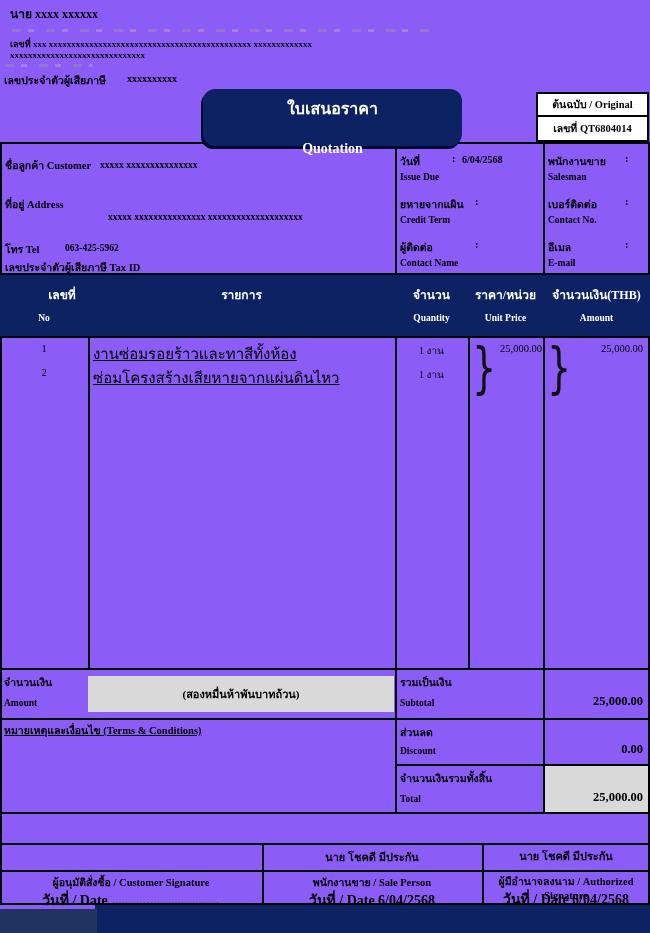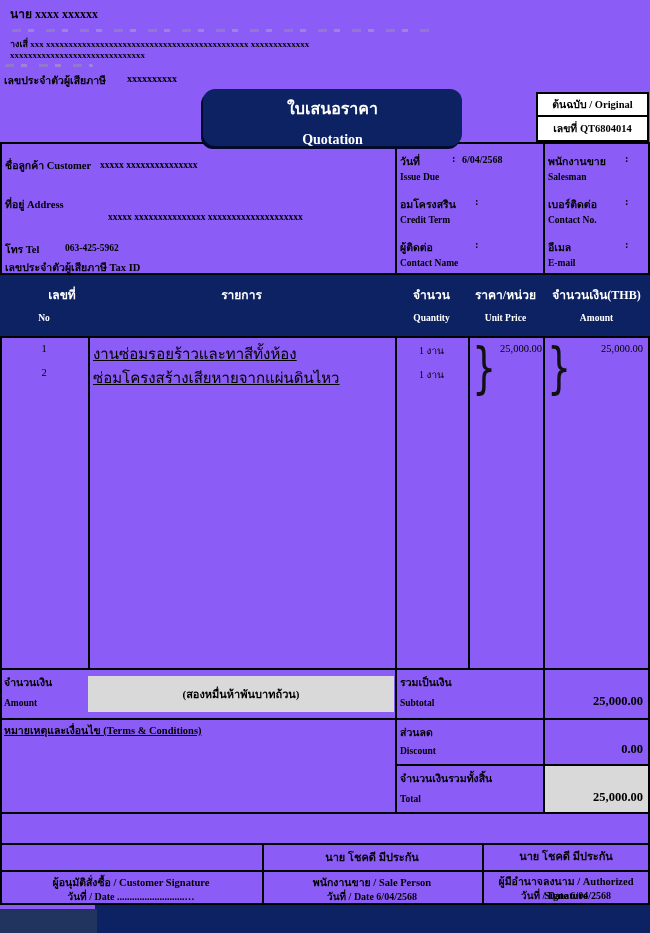--- a/index.html
+++ b/index.html
@@ -11,46 +11,46 @@
   .hline { position:absolute; background:#000; height:2px; }
   .vline { position:absolute; background:#000; width:2px; }
   .faded { position:absolute; opacity:.45;
            background:repeating-linear-gradient(90deg,#9a9a9a 0 9px,transparent 9px 16px,#b5b5b5 16px 22px,transparent 22px 34px);
            height:3px; border-radius:2px; }
   .navy-bg { background:#0d2263; }
   .banner { position:absolute; left:203px; top:89px; width:259px; height:57px;
             background:#0d2263; border-radius:12px; color:#fff; text-align:center;
             box-shadow:-2px 3px 0 0 #010a2e; z-index:3; }
   .banner .th { font-size:16px; font-weight:bold; margin-top:7px; }
-  .banner .en { font-size:14px; font-weight:bold; margin-top:11px; }
+  .banner .en { font-size:14px; font-weight:bold; margin-top:20px; }
   .docbox { position:absolute; left:536px; width:113px; border:2px solid #000; background:#fff;
             text-align:center; font-weight:bold; font-size:10.5px; line-height:21px; z-index:3; }
   .cell-label { font-size:10.5px; font-weight:bold; }
   .cell-sub { font-size:9.5px; font-weight:bold; }
   .val { font-size:9.5px; font-weight:bold; }
   .thead-th { position:absolute; color:#fff; font-size:12px; font-weight:bold; text-align:center; }
   .thead-en { position:absolute; color:#fff; font-size:9.5px; font-weight:bold; text-align:center; }
   .item-txt { font-size:15px;text-decoration:underline; }
   .num { font-size:10.5px; }
   .brace { position:absolute; font-family:"DejaVu Sans",sans-serif; font-size:38px;
            line-height:1; transform:scaleY(1.45); transform-origin:top; color:#111; }
   .grayfill { background:#d9d9d9; }
   .sum-val { font-size:12.5px; font-weight:bold; text-align:right; }
   .sig-name { font-size:11px; font-weight:bold; text-align:center; }
   .sig-role { font-size:10.5px; font-weight:bold; text-align:center; }
-  .sig-date { font-size:10px; font-weight:bold; text-align:center; }
+  .sig-date { font-size:14px; font-weight:bold; text-align:center; }
 </style>
 </head>
 <body>
 
 <div class="page">
 
   <div class="abs b" style="left:10px;top:4px;font-size:12px;">นาย xxxx xxxxxx</div>
   <div class="faded" style="left:12px;top:29px;width:420px;"></div>
-  <div class="abs b" style="left:10px;top:39px;font-size:9px;line-height:11px;">างเสี่ xxx xxxxxxxxxxxxxxxxxxxxxxxxxxxxxxxxxxxxxxxxxxxxx xxxxxxxxxxxxx</div>
+  <div class="abs b" style="left:10px;top:39px;font-size:9px;line-height:11px;">เลขที่ xxx xxxxxxxxxxxxxxxxxxxxxxxxxxxxxxxxxxxxxxxxxxxxx xxxxxxxxxxxxx</div>
   <div class="abs b" style="left:10px;top:50px;font-size:9px;line-height:11px;">xxxxxxxxxxxxxxxxxxxxxxxxxxxxxx</div>
   <div class="faded" style="left:5px;top:64px;width:88px;"></div>
   <div class="abs b" style="left:4px;top:72px;font-size:10.5px;">เลขประจำตัวผู้เสียภาษี</div>
   <div class="abs b" style="left:127px;top:73px;font-size:10px;">xxxxxxxxxx</div>
 
   <div class="banner">
     <div class="th">ใบเสนอราคา</div>
     <div class="en">Quotation</div>
   </div>
 
@@ -84,21 +84,21 @@
   <div class="abs cell-label" style="left:5px;top:196px;">ที่อยู่ Address</div>
   <div class="abs val" style="left:108px;top:212px;">xxxxx xxxxxxxxxxxxxxx xxxxxxxxxxxxxxxxxxxx</div>
   <div class="abs cell-label" style="left:5px;top:241px;">โทร Tel</div>
   <div class="abs val" style="left:65px;top:243px;">063-425-5962</div>
   <div class="abs cell-label" style="left:5px;top:259px;">เลขประจำตัวผู้เสียภาษี Tax ID</div>
 
   <div class="abs cell-label" style="left:400px;top:153px;">วันที่</div>
   <div class="abs cell-label" style="left:452px;top:153px;">:</div>
   <div class="abs b" style="left:462px;top:154px;font-size:10px;">6/04/2568</div>
   <div class="abs cell-sub" style="left:400px;top:172px;">Issue Due</div>
-  <div class="abs cell-label" style="left:400px;top:196px;">อมโครงสริน</div>
+  <div class="abs cell-label" style="left:400px;top:196px;">ยหายจากแผิน</div>
   <div class="abs cell-label" style="left:475px;top:196px;">:</div>
   <div class="abs cell-sub" style="left:400px;top:215px;">Credit Term</div>
   <div class="abs cell-label" style="left:400px;top:239px;">ผู้ติดต่อ</div>
   <div class="abs cell-label" style="left:475px;top:239px;">:</div>
   <div class="abs cell-sub" style="left:400px;top:258px;">Contact Name</div>
 
   <div class="abs cell-label" style="left:548px;top:153px;">พนักงานขาย</div>
   <div class="abs cell-label" style="left:625px;top:153px;">:</div>
   <div class="abs cell-sub" style="left:548px;top:172px;">Salesman</div>
   <div class="abs cell-label" style="left:548px;top:196px;">เบอร์ติดต่อ</div>

